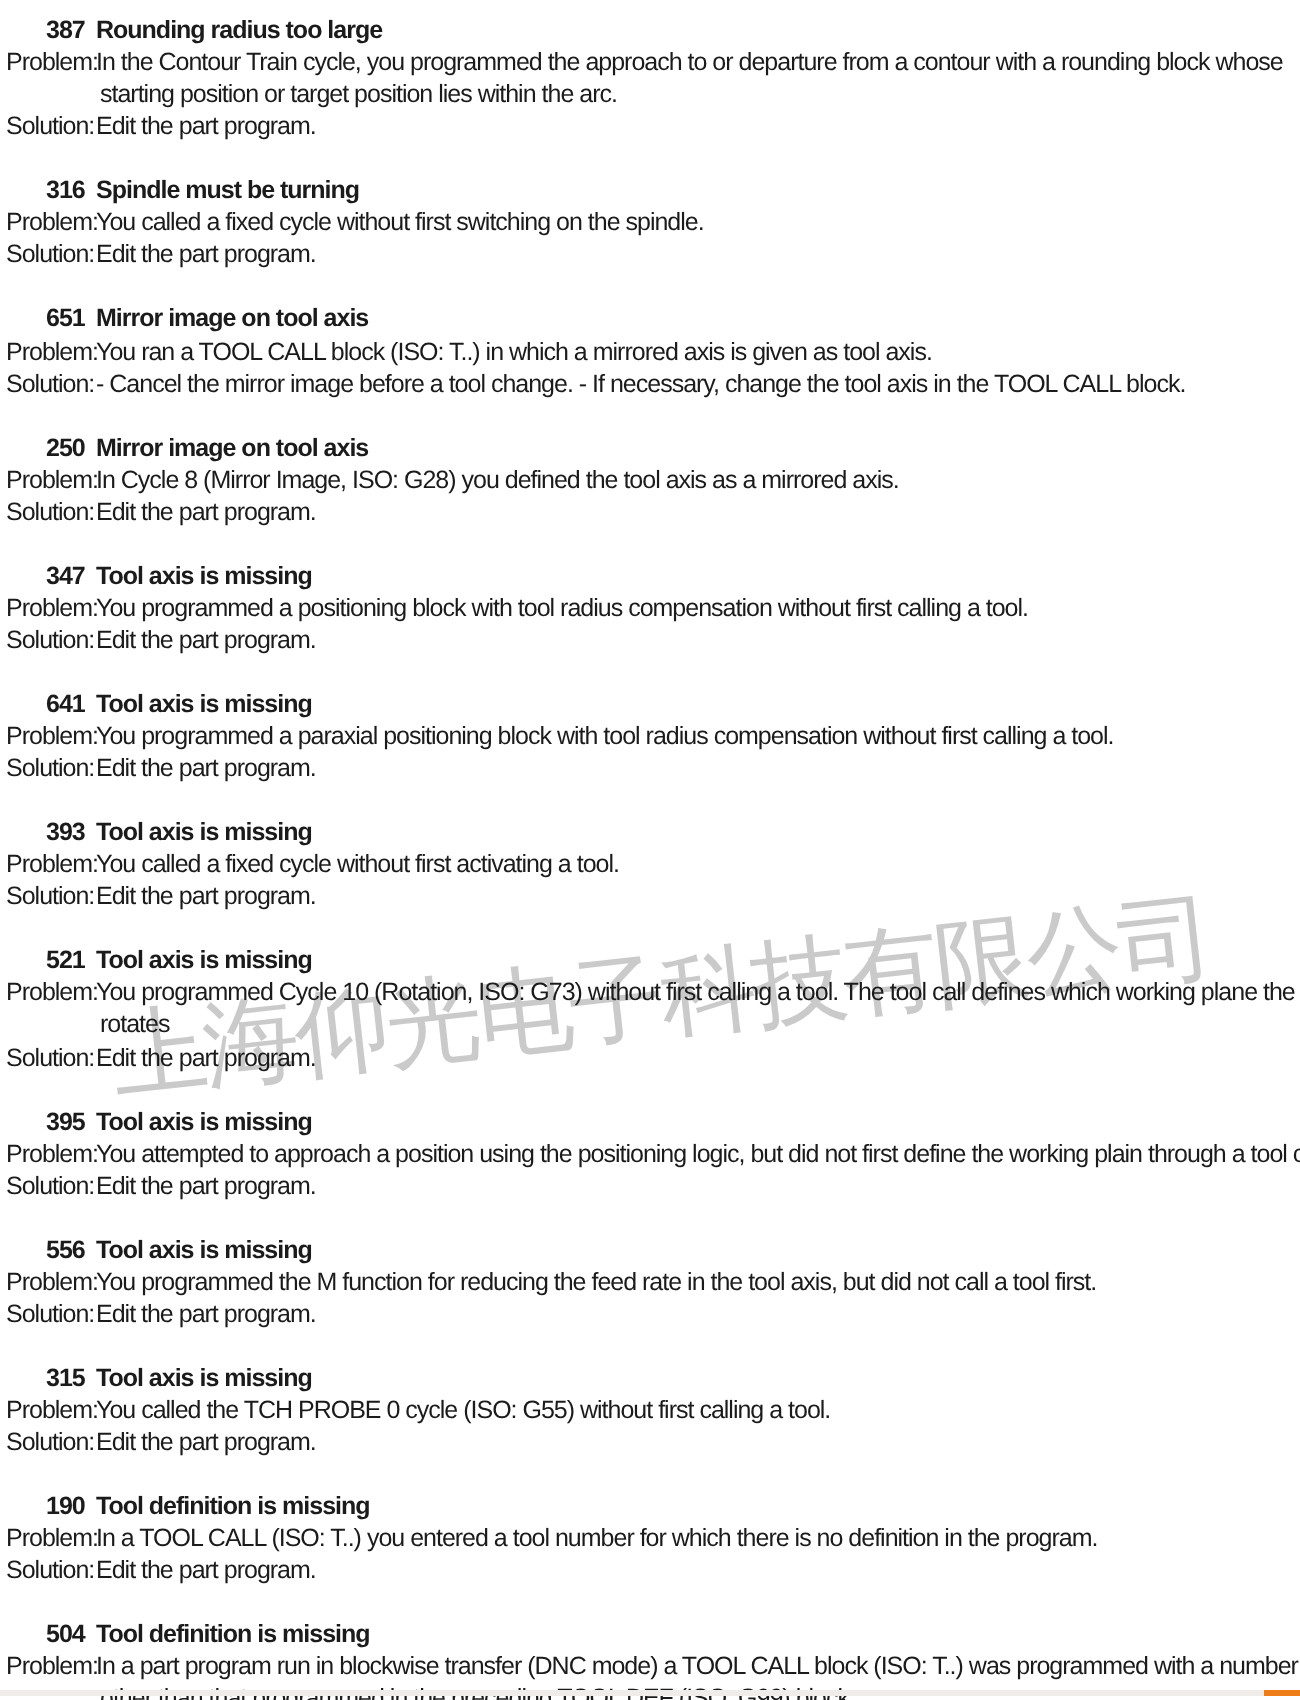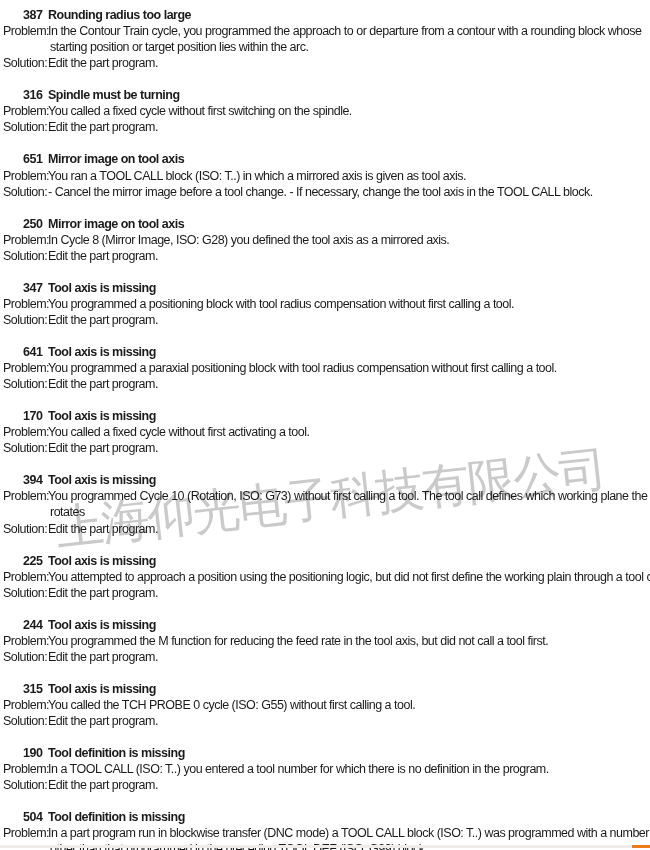--- a/index.html
+++ b/index.html
@@ -145,67 +145,67 @@
           <span class="c1">Problem:</span>
           <span class="c2">You programmed a paraxial positioning block with tool radius compensation without first calling a tool.</span>
         </div>
         <div class="row">
           <span class="c1">Solution:</span>
           <span class="c2">Edit the part program.</span>
         </div>
       </div>
       <div class="entry">
         <div class="row">
-          <span class="c1 code">170</span>
+          <span class="c1 code">393</span>
           <span class="c2 title">Tool axis is missing</span>
         </div>
         <div class="row">
           <span class="c1">Problem:</span>
           <span class="c2">You called a fixed cycle without first activating a tool.</span>
         </div>
         <div class="row">
           <span class="c1">Solution:</span>
           <span class="c2">Edit the part program.</span>
         </div>
       </div>
       <div class="entry">
         <div class="row">
-          <span class="c1 code">394</span>
+          <span class="c1 code">521</span>
           <span class="c2 title">Tool axis is missing</span>
         </div>
         <div class="row">
           <span class="c1">Problem:</span>
           <span class="c2">You programmed Cycle 10 (Rotation, ISO: G73) without first calling a tool. The tool call defines which working plane the TNC</span>
         </div>
         <div class="row">
           <span class="c1"></span>
           <span class="c2 cont">rotates</span>
         </div>
         <div class="row">
           <span class="c1">Solution:</span>
           <span class="c2">Edit the part program.</span>
         </div>
       </div>
       <div class="entry">
         <div class="row">
-          <span class="c1 code">225</span>
+          <span class="c1 code">395</span>
           <span class="c2 title">Tool axis is missing</span>
         </div>
         <div class="row">
           <span class="c1">Problem:</span>
           <span class="c2">You attempted to approach a position using the positioning logic, but did not first define the working plain through a tool call.</span>
         </div>
         <div class="row">
           <span class="c1">Solution:</span>
           <span class="c2">Edit the part program.</span>
         </div>
       </div>
       <div class="entry">
         <div class="row">
-          <span class="c1 code">244</span>
+          <span class="c1 code">556</span>
           <span class="c2 title">Tool axis is missing</span>
         </div>
         <div class="row">
           <span class="c1">Problem:</span>
           <span class="c2">You programmed the M function for reducing the feed rate in the tool axis, but did not call a tool first.</span>
         </div>
         <div class="row">
           <span class="c1">Solution:</span>
           <span class="c2">Edit the part program.</span>
         </div>

